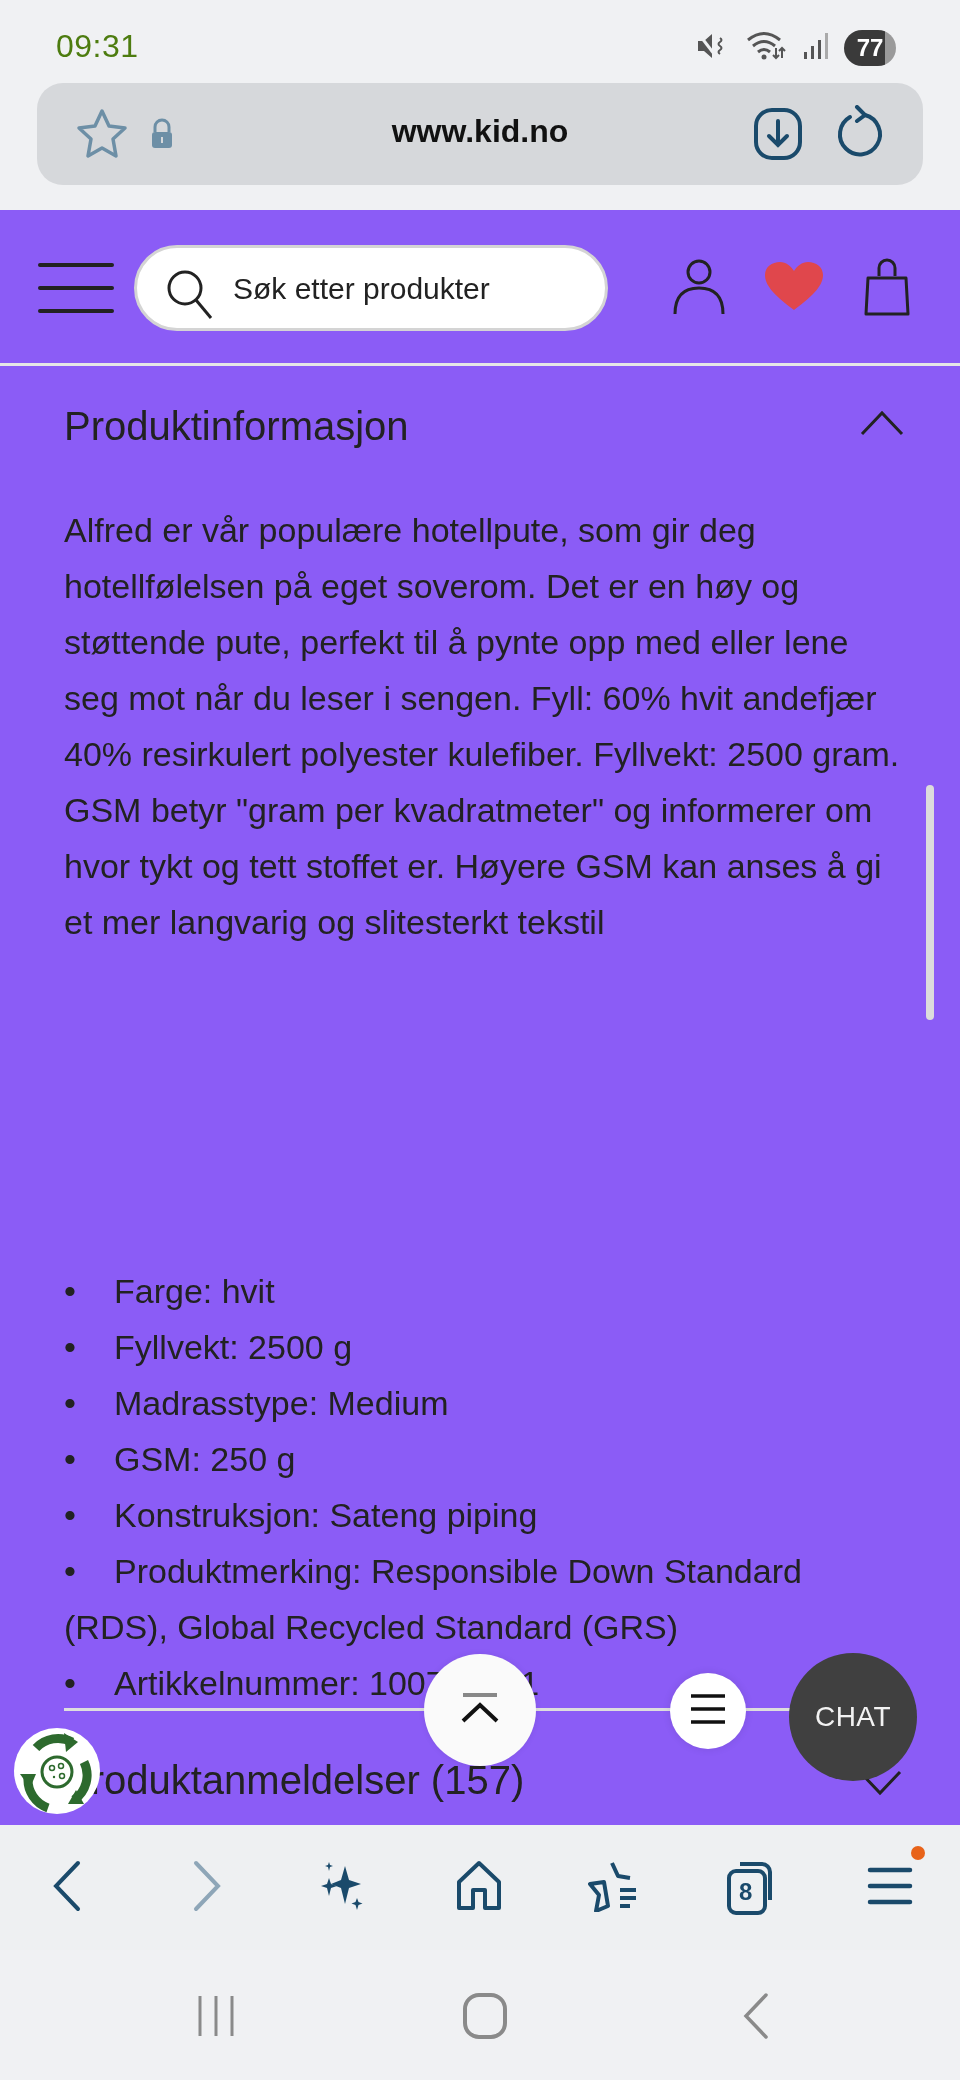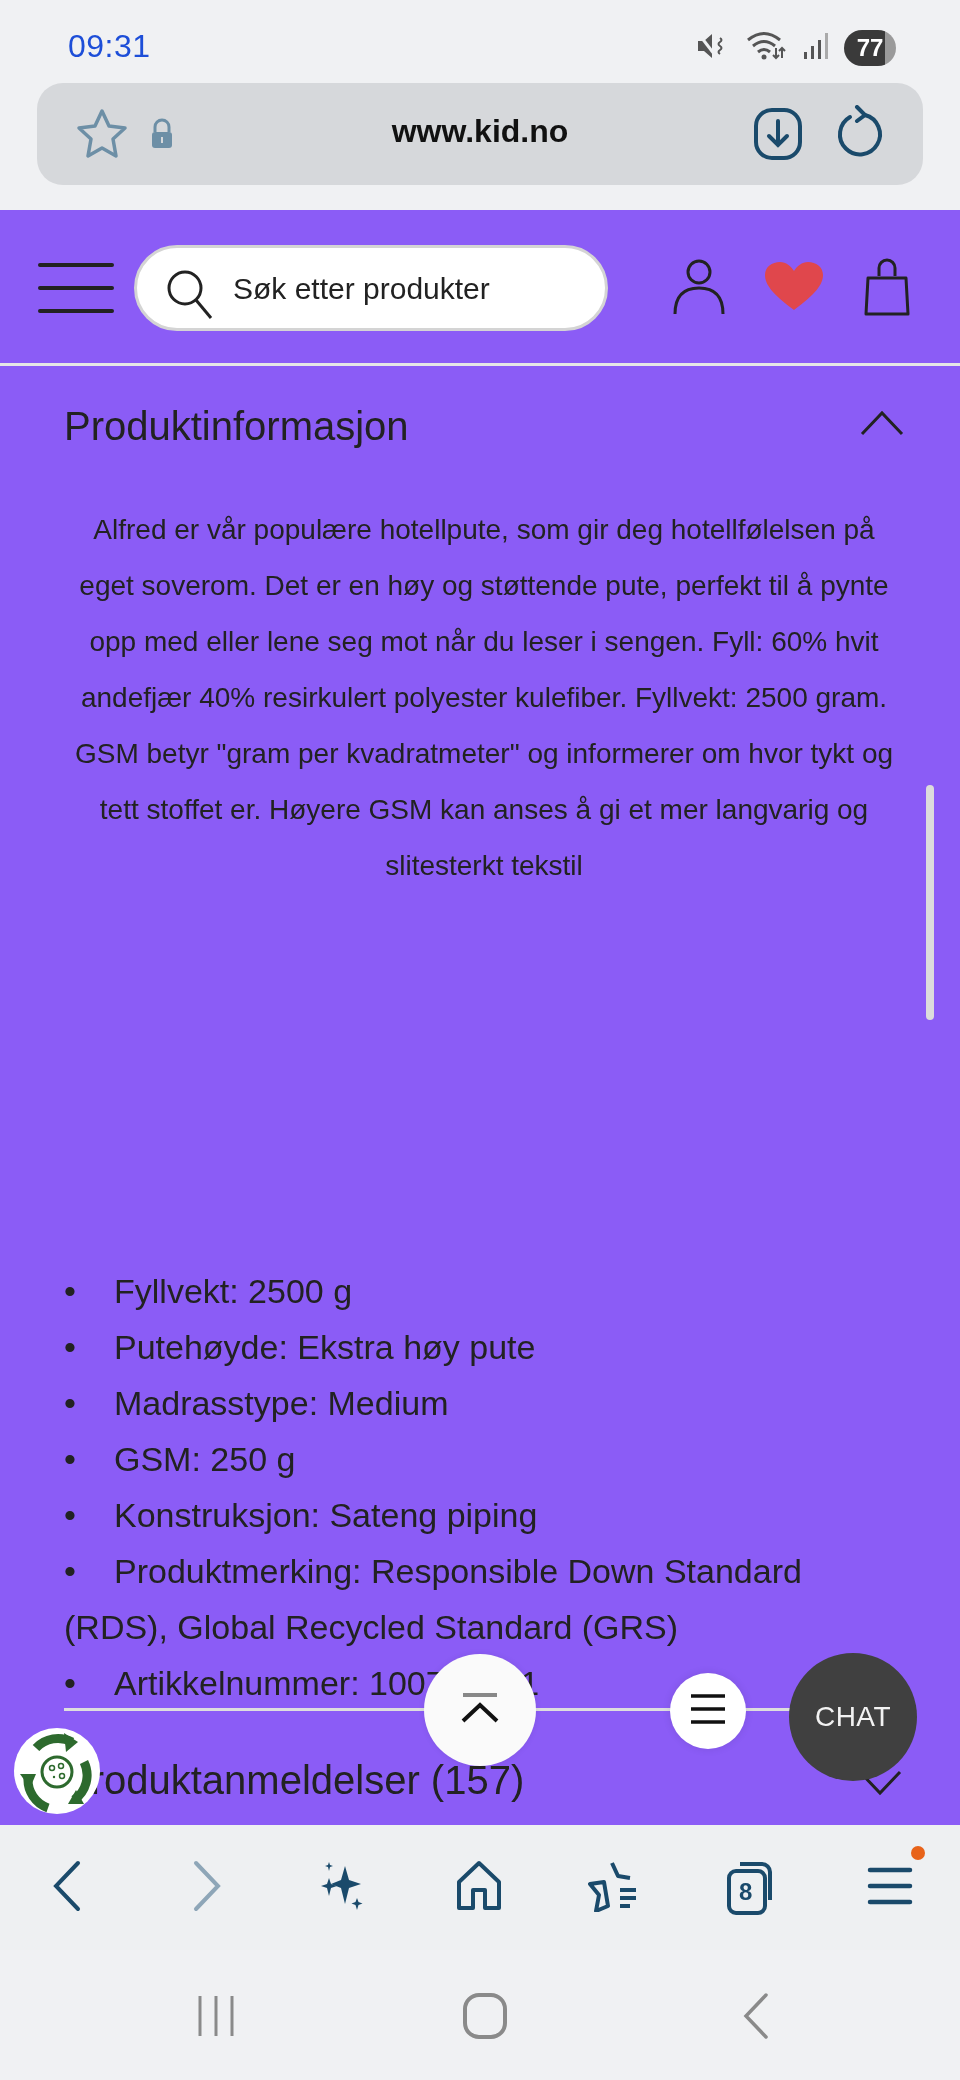--- a/index.html
+++ b/index.html
@@ -1,21 +1,21 @@
 <!DOCTYPE html>
 <html><head>
   <meta charset="utf-8">
   <style>
     * { box-sizing: border-box; margin: 0; padding: 0; }
     html, body { width: 960px; height: 2080px; overflow: hidden; }
     body { background: #f0f1f3; font-family: "Liberation Sans", "DejaVu Sans", sans-serif; color: #1e1e1e; position: relative; }
 
     
     .status-bar { position: absolute; top: 0; left: 0; width: 960px; height: 95px; background: #f0f1f3; }
-    .status-time { position: absolute; left: 68px; top: 28px; font-size: 32px; color: #1d4ed8; letter-spacing: 0.5px; }
+    .status-time { position: absolute; left: 56px; top: 28px; font-size: 32px; color: #4d7c0f; letter-spacing: 0.5px; }
     .status-icons { position: absolute; right: 64px; top: 28px; height: 40px; display: flex; align-items: center; gap: 16px; }
     .battery { width: 52px; height: 36px; border-radius: 18px; background: linear-gradient(90deg, #3a3a3a 0%, #3a3a3a 78%, #9a9a9a 78%, #9a9a9a 100%); color: #fff; font-weight: bold; font-size: 24px; display: flex; align-items: center; justify-content: center; }
 
     
     .url-bar { position: absolute; top: 83px; left: 37px; width: 886px; height: 102px; background: #d6d8db; border-radius: 26px; }
     .url-star { position: absolute; left: 38px; top: 25px; }
     .url-lock { position: absolute; left: 112px; top: 35px; }
     .url-text { position: absolute; left: 0; right: 0; top: 30px; text-align: center; font-size: 32px; font-weight: bold; color: #111; }
     .url-download { position: absolute; right: 120px; top: 24px; }
     .url-reload { position: absolute; right: 38px; top: 22px; }
@@ -30,21 +30,21 @@
     .search-placeholder { position: absolute; left: 96px; top: 24px; font-size: 30px; color: #222; }
     .hdr-user { position: absolute; left: 672px; top: 48px; }
     .hdr-heart { position: absolute; left: 764px; top: 52px; }
     .hdr-bag { position: absolute; left: 864px; top: 46px; }
 
     
     .acc-head { position: absolute; top: 180px; left: 64px; width: 840px; height: 70px; }
     .acc-title { font-size: 40px; color: #222; position: absolute; left: 0; top: 14px; }
     .acc-chevron { position: absolute; right: 0; top: 20px; }
 
-    .desc { position: absolute; top: 292px; left: 64px; width: 840px; font-size: 28px; line-height: 56px; color: #222; text-align: center; }
+    .desc { position: absolute; top: 292px; left: 64px; width: 840px; font-size: 34px; line-height: 56px; color: #222; }
 
     .specs { position: absolute; top: 1053px; left: 64px; width: 830px; list-style: none; font-size: 34px; line-height: 56px; color: #222; }
     .specs li { position: relative; padding-left: 50px; }
     .specs li::before { content: "•"; position: absolute; left: 0; top: 0; font-size: 34px; }
     .specs li.wrap { padding-left: 0; text-indent: 50px; }
     .specs li.wrap::before { left: 0; text-indent: 0; }
 
     .scroll-thumb { position: absolute; top: 575px; left: 926px; width: 8px; height: 235px; background: #dcdcdc; border-radius: 4px; }
 
     .divider { position: absolute; top: 1498px; left: 64px; width: 840px; height: 3px; background: #dedede; }
@@ -169,22 +169,22 @@
     <span class="acc-chevron">
       <svg width="44" height="26" viewBox="0 0 44 26">
           <path d="M2 24L22 3l20 21" stroke="#222" stroke-width="3" fill="none"></path>
         </svg>
     </span>
   </div>
 
   <p class="desc">Alfred er vår populære hotellpute, som gir deg hotellfølelsen på eget soverom. Det er en høy og støttende pute, perfekt til å pynte opp med eller lene seg mot når du leser i sengen. Fyll: 60% hvit andefjær 40% resirkulert polyester kulefiber. Fyllvekt: 2500 gram. GSM betyr "gram per kvadratmeter" og informerer om hvor tykt og tett stoffet er. Høyere GSM kan anses å gi et mer langvarig og slitesterkt tekstil</p>
 
   <ul class="specs">
+    <li>Farge: hvit</li>
     <li>Fyllvekt: 2500 g</li>
-    <li>Putehøyde: Ekstra høy pute</li>
     <li>Madrasstype: Medium</li>
     <li>GSM: 250 g</li>
     <li>Konstruksjon: Sateng piping</li>
     <li class="wrap">Produktmerking: Responsible Down Standard (RDS), Global Recycled Standard (GRS)</li>
     <li>Artikkelnummer: 100710001</li>
   </ul>
 
   <div class="scroll-thumb"></div>
 
   <div class="divider"></div>

